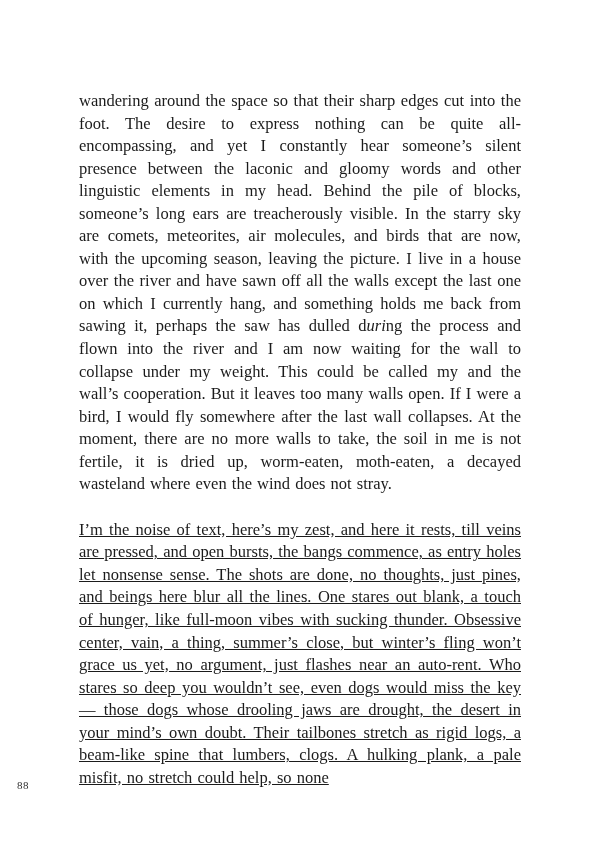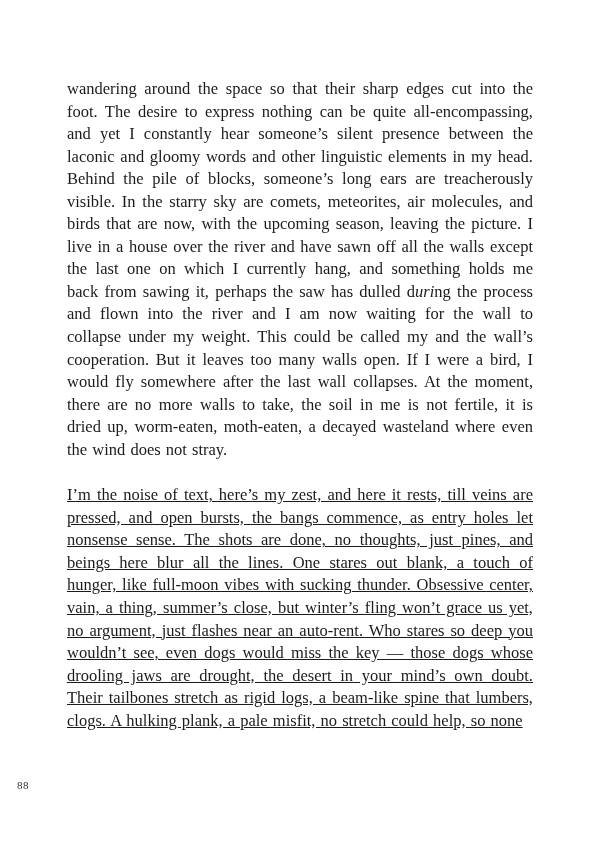--- a/index.html
+++ b/index.html
@@ -20,21 +20,21 @@
     position: absolute;
     left: 63px;
     top: 74px;
     width: 474px;
     font-size: 16.5px;
     line-height: 22.55px;
     text-align: justify;
     word-spacing: 1px;
   }
   .para {
-    margin: 4px;
+    margin: 16px;
   }
   .para + .para {
     margin-top: 23px;
     text-decoration: underline;
   }
   .para i {
     font-style: italic;
   }
   .folio {
     position: absolute;

